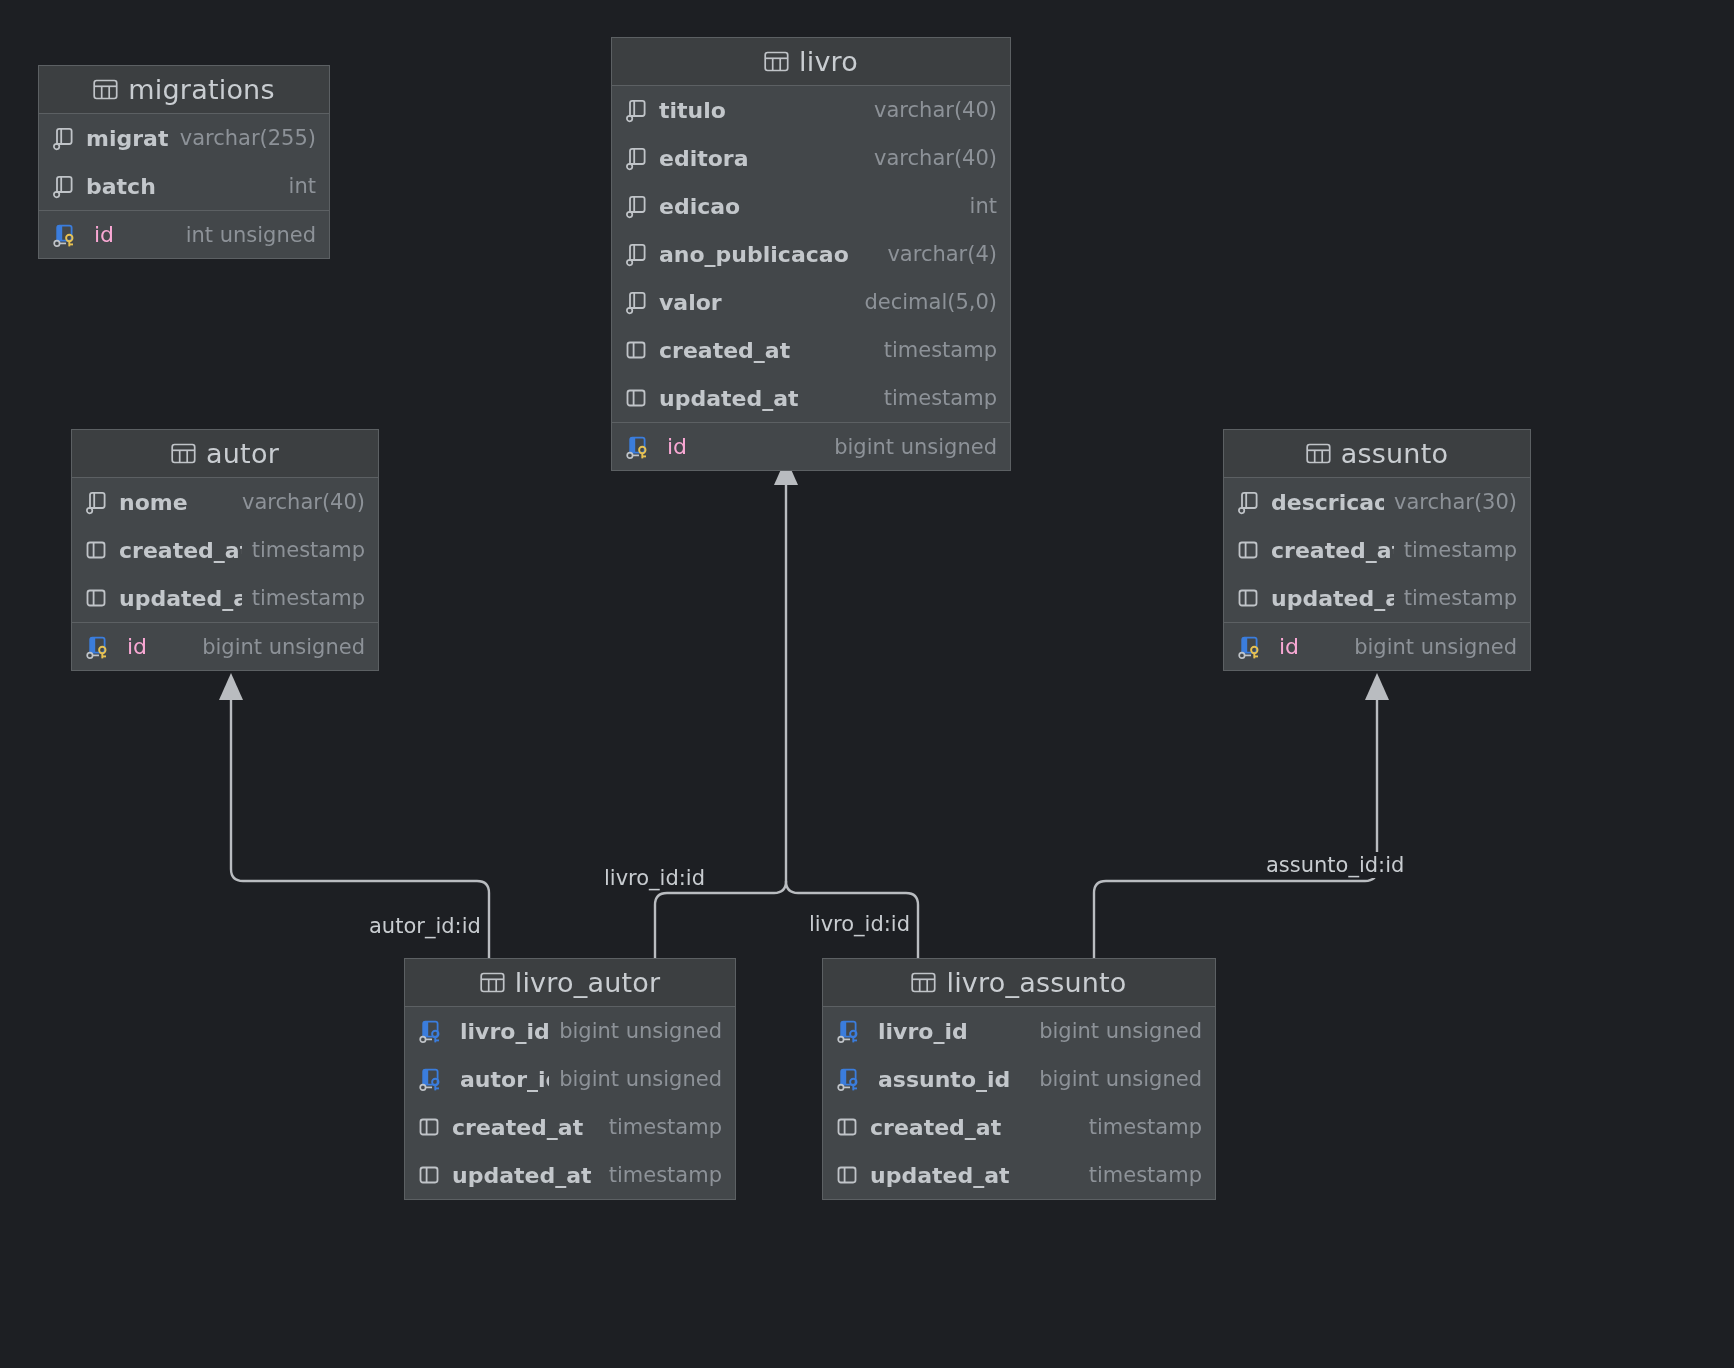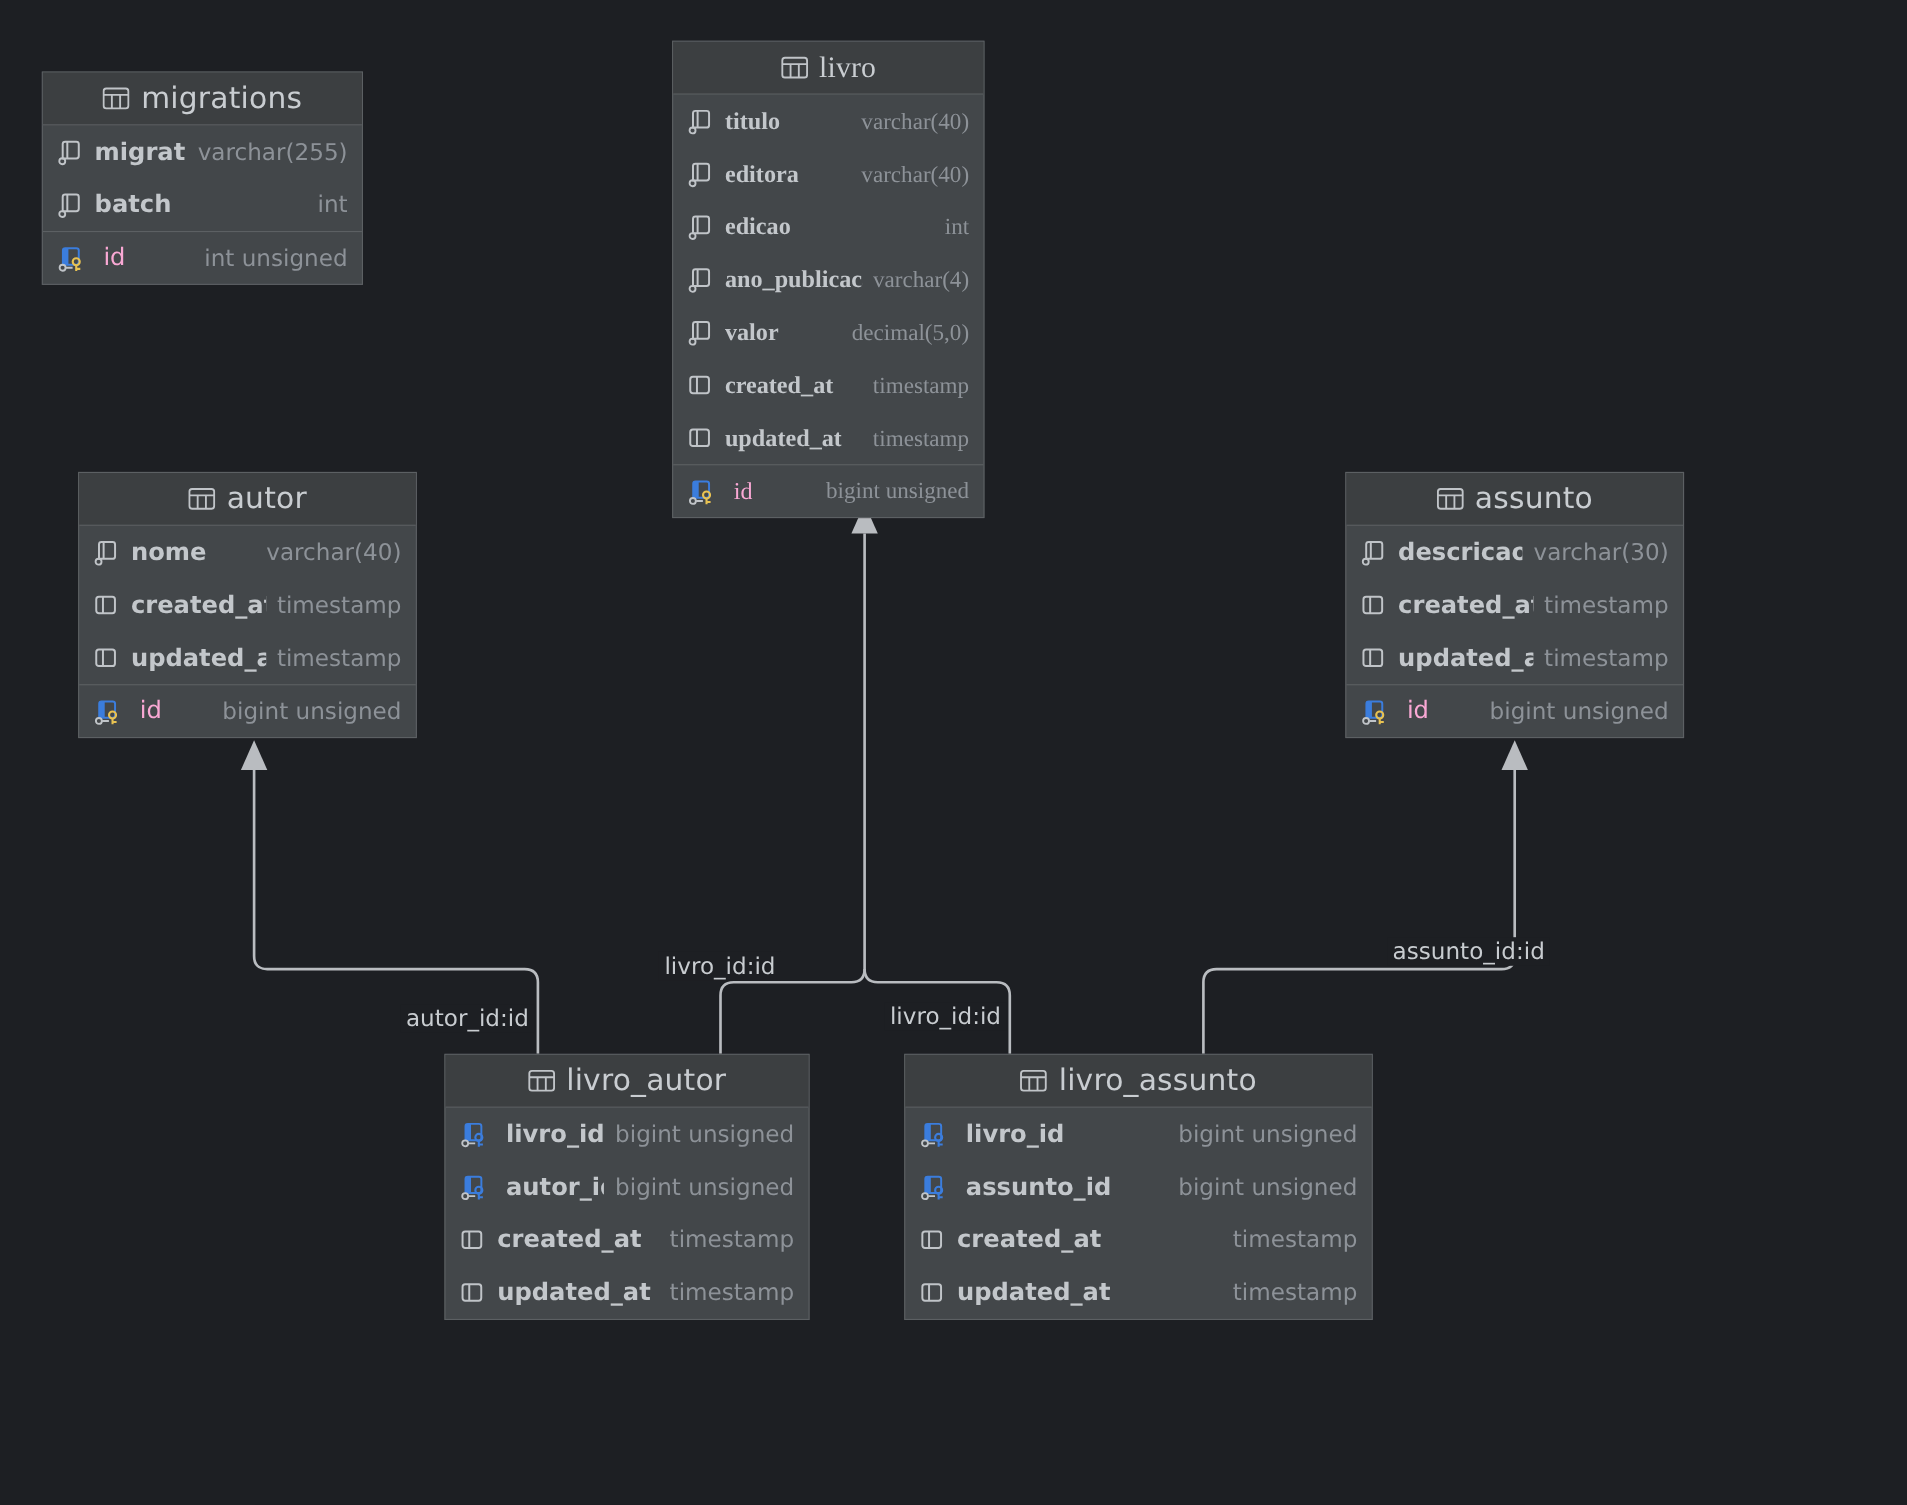--- a/index.html
+++ b/index.html
@@ -171,21 +171,21 @@
               <line x1="7.8" y1="21.4" x2="14.0" y2="21.4" stroke="#c0c4c8" stroke-width="1.7"></line>
               <circle cx="17.3" cy="16.0" r="3.2" fill="none" stroke="#e8c252" stroke-width="1.9"></circle>
               <line x1="17.3" y1="19.2" x2="17.3" y2="24.4" stroke="#e8c252" stroke-width="1.9"></line>
               <line x1="17.3" y1="22.4" x2="21.0" y2="22.4" stroke="#e8c252" stroke-width="1.9"></line>
             </svg>
           </span>
           <span class="col-name dim">id</span>
           <span class="col-type">int unsigned</span>
         </div>
       </div>
-      <div class="table-card" style="left: 611px; top: 37px; width: 284px; font-family: Liberation Serif, serif;">
+      <div class="table-card" style="left: 611px; top: 37px; width: 400px;">
         <div class="table-header">
           <span class="icon">
             <svg width="25" height="23" viewBox="0 0 25 23">
               <rect x="1.2" y="2.5" width="22.5" height="18" rx="2.4" fill="none" stroke="#c0c4c8" stroke-width="1.7"></rect>
               <line x1="1.2" y1="8.3" x2="23.7" y2="8.3" stroke="#c0c4c8" stroke-width="1.7"></line>
               <line x1="8.7" y1="8.3" x2="8.7" y2="20.5" stroke="#c0c4c8" stroke-width="1.7"></line>
               <line x1="16.2" y1="8.3" x2="16.2" y2="20.5" stroke="#c0c4c8" stroke-width="1.7"></line>
             </svg>
           </span>
           <span class="table-title">livro</span>
@@ -460,21 +460,21 @@
           <span class="icon">
             <svg width="24" height="24" viewBox="0 0 24 24">
               <rect x="2.5" y="4.5" width="17" height="15" rx="2.4" fill="none" stroke="#c0c4c8" stroke-width="1.8"></rect>
               <line x1="8.6" y1="4.5" x2="8.6" y2="19.5" stroke="#c0c4c8" stroke-width="1.8"></line>
             </svg>
           </span>
           <span class="col-name">updated_at</span>
           <span class="col-type">timestamp</span>
         </div>
       </div>
-      <div class="table-card" style="left: 822px; top: 958px; width: 426px;">
+      <div class="table-card" style="left: 822px; top: 958px; width: 394px;">
         <div class="table-header">
           <span class="icon">
             <svg width="25" height="23" viewBox="0 0 25 23">
               <rect x="1.2" y="2.5" width="22.5" height="18" rx="2.4" fill="none" stroke="#c0c4c8" stroke-width="1.7"></rect>
               <line x1="1.2" y1="8.3" x2="23.7" y2="8.3" stroke="#c0c4c8" stroke-width="1.7"></line>
               <line x1="8.7" y1="8.3" x2="8.7" y2="20.5" stroke="#c0c4c8" stroke-width="1.7"></line>
               <line x1="16.2" y1="8.3" x2="16.2" y2="20.5" stroke="#c0c4c8" stroke-width="1.7"></line>
             </svg>
           </span>
           <span class="table-title">livro_assunto</span>

